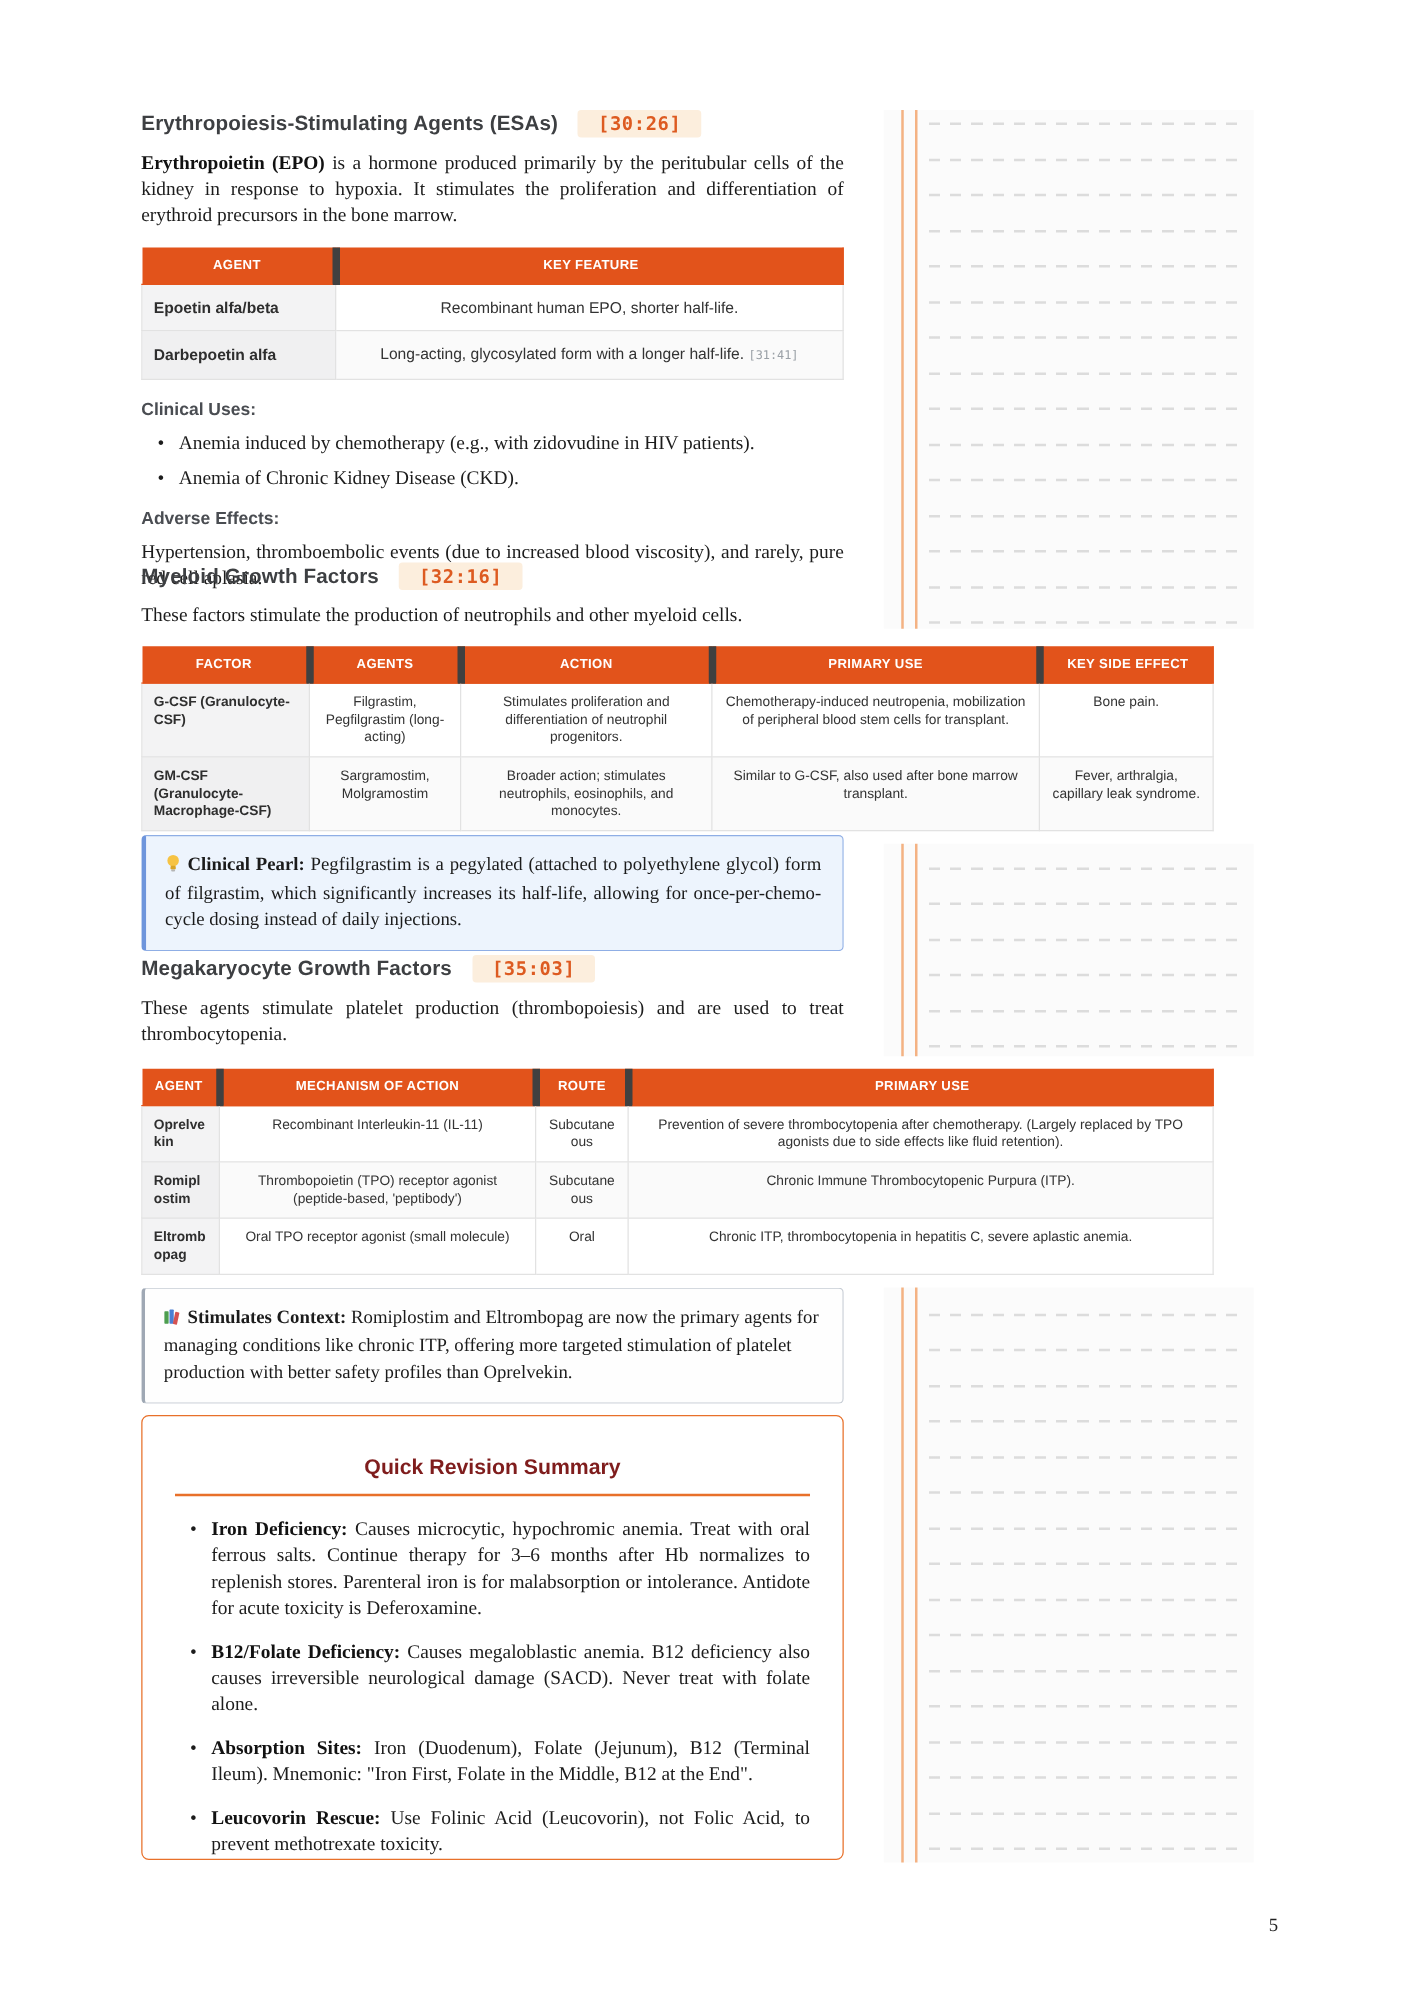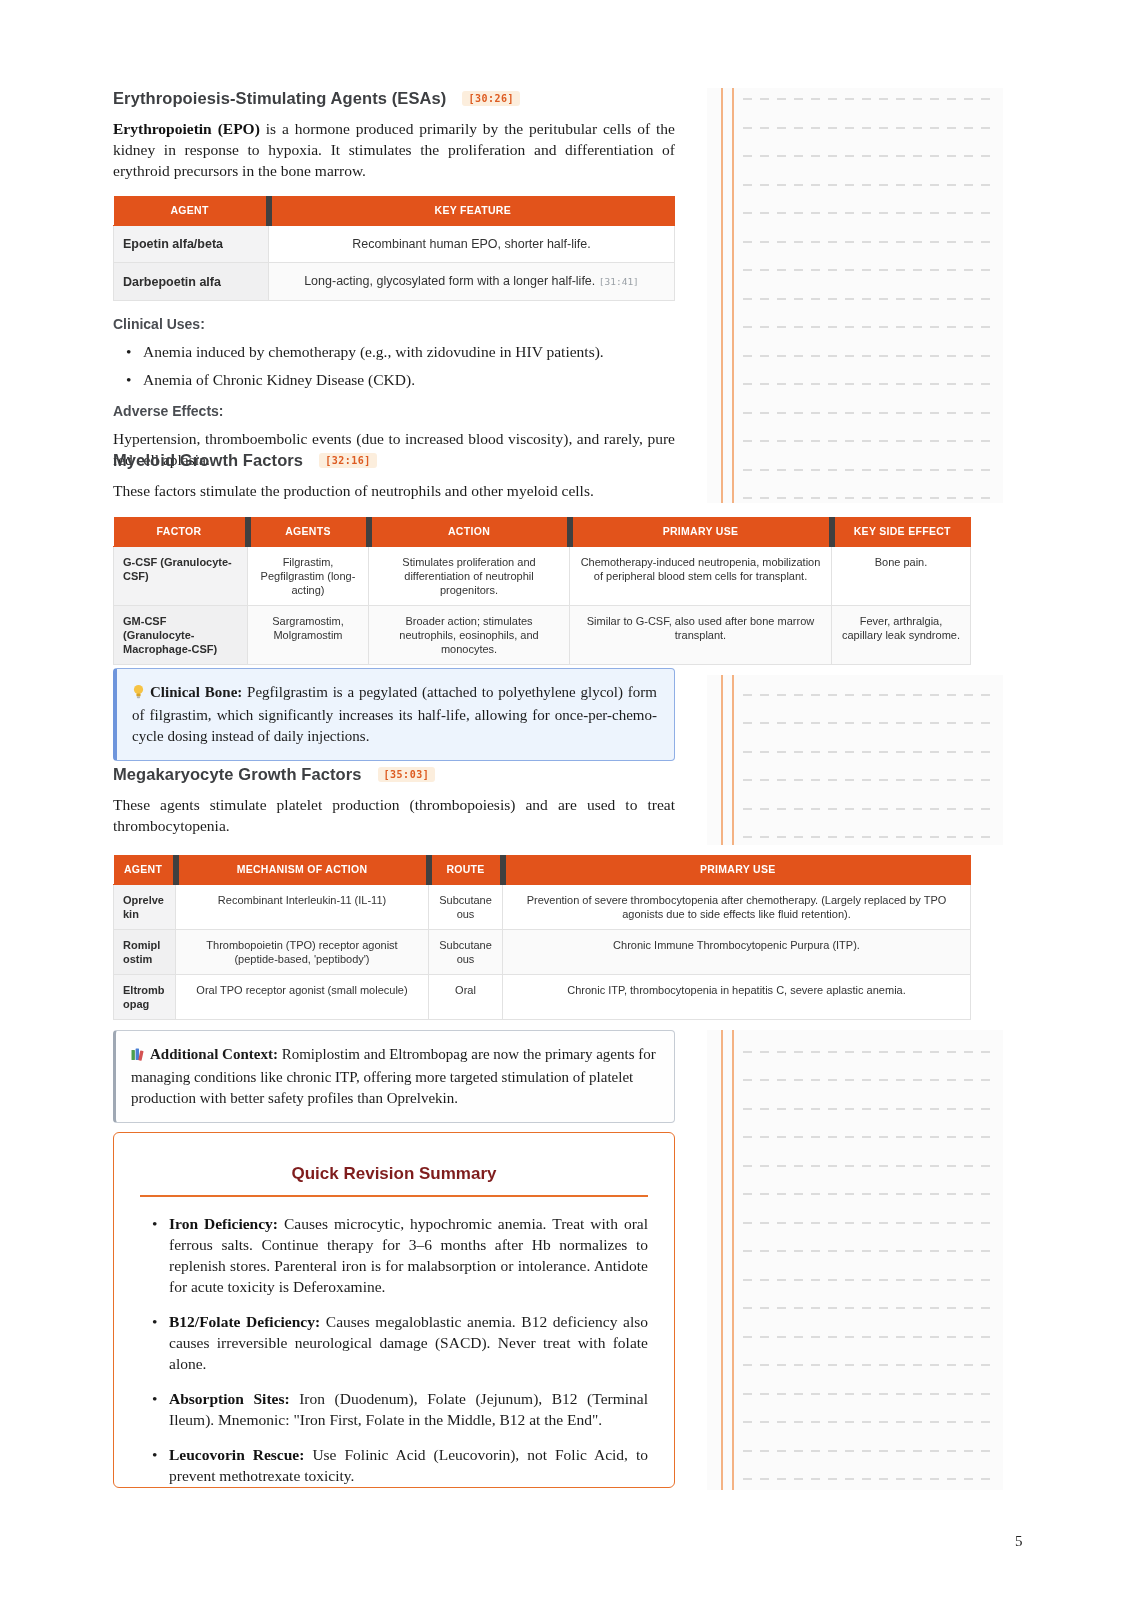--- a/index.html
+++ b/index.html
@@ -14,22 +14,22 @@
   .notes-rule.r1 { left:14px; }
   .notes-rule.r2 { left:25px; }
   .note-line { position:absolute; left:36px; right:10px; height:2px;
     background:repeating-linear-gradient(90deg,#dcdcdc 0 9px,transparent 9px 17px); }
 
   
   .sec { position:absolute; left:113px; width:562px; z-index:2; }
   .sect-head { display:flex; align-items:center; gap:16px; margin:0 0 10px 0; }
   .sect-head h2 { font:700 16.5px/20px "Liberation Sans", sans-serif; color:#3d3f42; margin:0; letter-spacing:.1px; }
   .stamp {
-    font-family:"DejaVu Sans Mono", monospace; font-size:10px; font-weight:700;
-    color:#dd5b21; background:#fceedd; padding:2px 6px; border-radius:3px; letter-spacing:.5px;
+    font-family:"DejaVu Sans Mono", monospace; font-size:15px; font-weight:700;
+    color:#dd5b21; background:#fceedd; padding:2px 16px; border-radius:3px; letter-spacing:.5px;
   }
   p.body { font:15.5px/21px "Liberation Serif", serif; color:#1c1c1c; text-align:justify; margin:0 0 15px 0; }
   p.body b { color:#111; }
   .mini-label { font:700 14px/18px "Liberation Sans", sans-serif; color:#4a4d52; margin:14px 0 8px 0; }
   ul.dots { list-style:none; margin:4px 0 2px 0; padding:0; }
   ul.dots li { position:relative; padding-left:30px; margin:0 0 7px 0; font:15.5px/21px "Liberation Serif", serif; }
   ul.dots li::before { content:"•"; position:absolute; left:13px; top:0; }
 
   
   table { border-collapse:collapse; background:#ffffff; }
@@ -216,21 +216,21 @@
         </tr>
       </tbody>
     </table>
   </div>
 
   <div class="pearl">
     <span class="box-icon"><svg width="13" height="15" viewBox="0 0 13 15">
           <circle cx="6.5" cy="5.5" r="4.6" fill="#f6c344"></circle>
           <rect x="4.4" y="9.6" width="4.2" height="3" rx="1" fill="#d9a427"></rect>
           <rect x="4.9" y="12.6" width="3.2" height="1.6" rx="0.8" fill="#b5b5b5"></rect>
-        </svg></span><b>Clinical Bone:</b><span> Pegfilgrastim is a pegylated (attached to polyethylene glycol) form of filgrastim, which significantly increases its half-life, allowing for once-per-chemo-cycle dosing instead of daily injections.</span>
+        </svg></span><b>Clinical Pearl:</b><span> Pegfilgrastim is a pegylated (attached to polyethylene glycol) form of filgrastim, which significantly increases its half-life, allowing for once-per-chemo-cycle dosing instead of daily injections.</span>
   </div>
 
   <div class="sec" style="top:764px;">
     <div class="sect-head">
       <h2>Megakaryocyte Growth Factors</h2>
       <span class="stamp">[35:03]</span>
     </div>
     <p class="body">These agents stimulate platelet production (thrombopoiesis) and are used to treat thrombocytopenia.</p>
   </div>
 
@@ -271,21 +271,21 @@
         </tr>
       </tbody>
     </table>
   </div>
 
   <div class="context">
     <span class="box-icon"><svg width="14" height="13" viewBox="0 0 14 13">
           <rect x="0.5" y="2" width="3.4" height="10" rx="0.6" fill="#4d9e4f"></rect>
           <rect x="4.6" y="0.5" width="3.4" height="11.5" rx="0.6" fill="#4a7fd4"></rect>
           <rect x="8.2" y="2.6" width="3.4" height="10" rx="0.6" fill="#d45252" transform="rotate(12 9.9 7.6)"></rect>
-        </svg></span><b>Additional Context:</b><span> Romiplostim and Eltrombopag are now the primary agents for managing conditions like chronic ITP, offering more targeted stimulation of platelet production with better safety profiles than Oprelvekin.</span>
+        </svg></span><b>Stimulates Context:</b><span> Romiplostim and Eltrombopag are now the primary agents for managing conditions like chronic ITP, offering more targeted stimulation of platelet production with better safety profiles than Oprelvekin.</span>
   </div>
 
   <div class="summary">
     <h3>Quick Revision Summary</h3>
     <ul>
       <li><b>Iron Deficiency:</b><span> Causes microcytic, hypochromic anemia. Treat with oral ferrous salts. Continue therapy for 3–6 months after Hb normalizes to replenish stores. Parenteral iron is for malabsorption or intolerance. Antidote for acute toxicity is Deferoxamine.</span></li>
       <li><b>B12/Folate Deficiency:</b><span> Causes megaloblastic anemia. B12 deficiency also causes irreversible neurological damage (SACD). Never treat with folate alone.</span></li>
       <li><b>Absorption Sites:</b><span> Iron (Duodenum), Folate (Jejunum), B12 (Terminal Ileum). Mnemonic: "Iron First, Folate in the Middle, B12 at the End".</span></li>
       <li><b>Leucovorin Rescue:</b><span> Use Folinic Acid (Leucovorin), not Folic Acid, to prevent methotrexate toxicity.</span></li>
     </ul>

